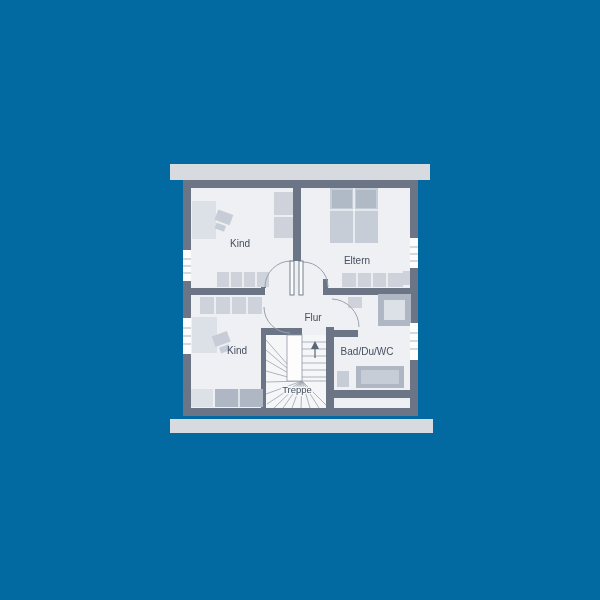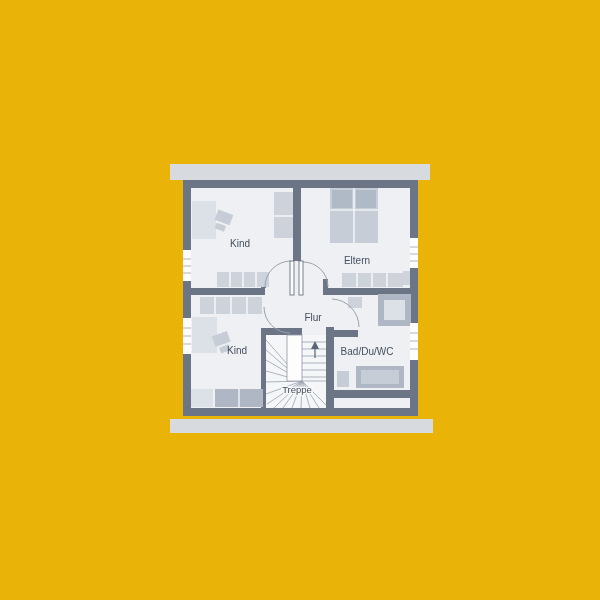--- a/index.html
+++ b/index.html
@@ -1,16 +1,16 @@
 <!DOCTYPE html>
 <html><head>
 <meta charset="utf-8">
 <style>
   html,body{margin:0;padding:0;background:#ffffff;}
-  .canvas{position:relative;width:600px;height:600px;background:#eab308;overflow:hidden;}
+  .canvas{position:relative;width:600px;height:600px;background:#0369a1;overflow:hidden;}
   svg{position:absolute;left:0;top:0;}
   .wall{fill:#6b7585;}
   .floor{fill:#eef0f3;}
   .eaves{fill:#d7dade;}
   .win{fill:#fdfdfe;}
   .wtick{stroke:#8b93a0;stroke-width:0.7;}
   .leaf{fill:#fbfcfd;stroke:#6b7585;stroke-width:0.9;}
   .arc{fill:none;stroke:#9aa2ae;stroke-width:1;}
   .furn-light{fill:#dce0e7;}
   .furn-mid{fill:#c6cdd7;}

